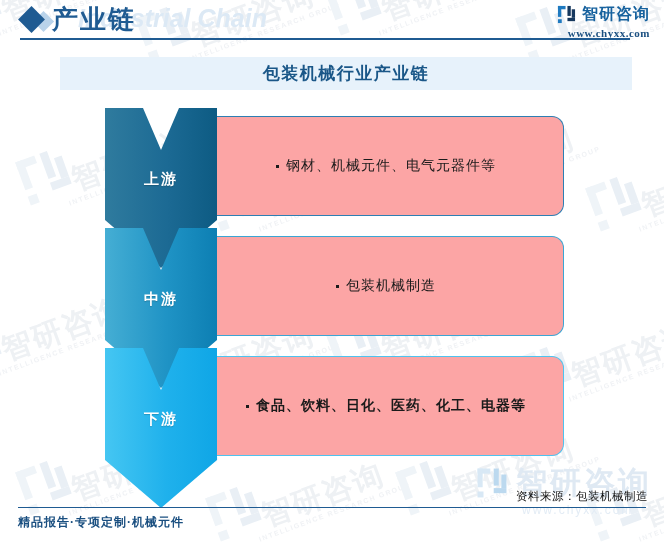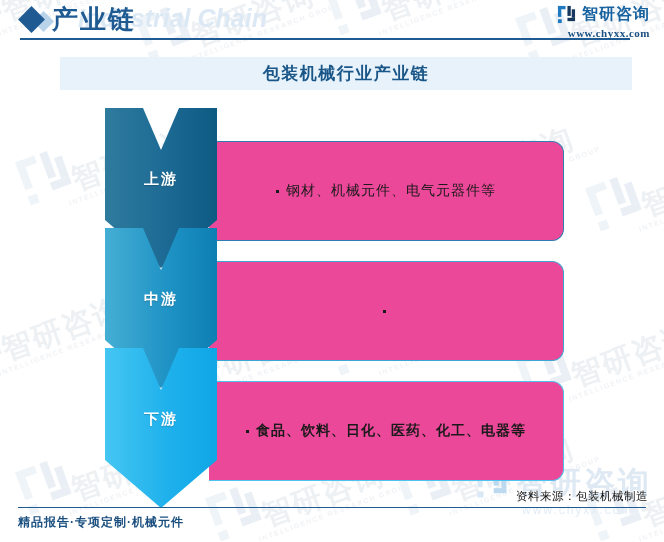--- a/index.html
+++ b/index.html
@@ -205,29 +205,28 @@
     z-index: 4;
     pointer-events: none;
     text-shadow: 0 1px 1px rgba(0,0,0,0.18);
   }
   .tier-box {
     position: absolute;
     left: 104px;
     top: 8px;
     width: 354px;
     height: 98px;
-    background: #ec4899;
+    background: #fca5a5;
     border: 1px solid #2d7fb3;
     border-radius: 0 12px 12px 0;
     border-left: none;
     z-index: 2;
     display: flex;
     align-items: center;
     justify-content: center;
-    margin-top: 25px;
   }
   .tier-box-inner {
     display: flex;
     align-items: center;
     gap: 4px;
     font-size: 14px;
     color: #1a1a1a;
     letter-spacing: 1px;
   }
   .bullet {
@@ -543,20 +542,21 @@
             <stop offset="100%" stop-color="#0d7fb3"></stop>
           </linearGradient>
         </defs>
         <path d="M0,0 L38,0 L56,42 L74,0 L112,0 L112,112 L56,160 L0,112 Z" fill="url(#gradMid)"></path>
       </svg>
     </div>
     <div class="tier-label">中游</div>
     <div class="tier-box" style="border-color:#3ba6d4;">
       <span class="tier-box-inner">
         <span class="bullet"></span>
+        <span>包装机械制造</span>
       </span>
     </div>
   </div>
 
   <div class="tier" id="tier-downstream">
     <div class="tier-arrow">
       <svg viewBox="0 0 112 160" preserveAspectRatio="none">
         <defs>
           <linearGradient id="gradDown" x1="0" y1="0" x2="1" y2="0">
             <stop offset="0%" stop-color="#45c6f2"></stop>

